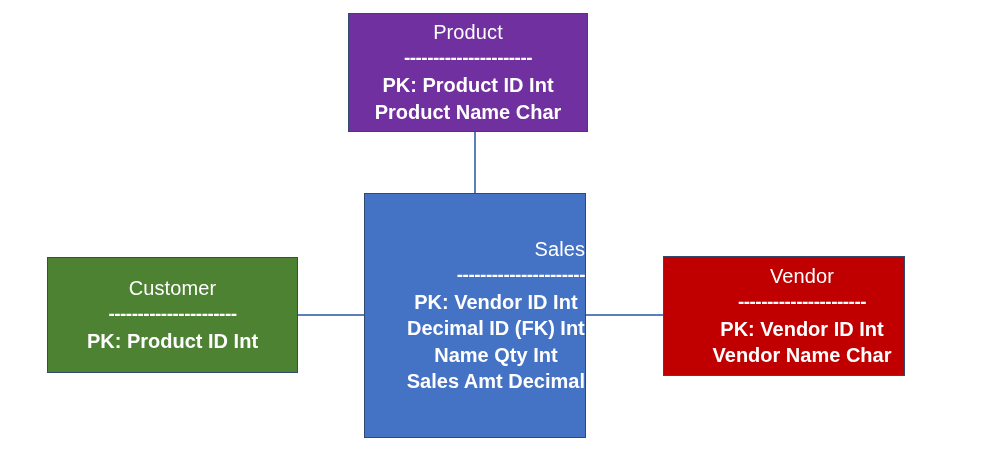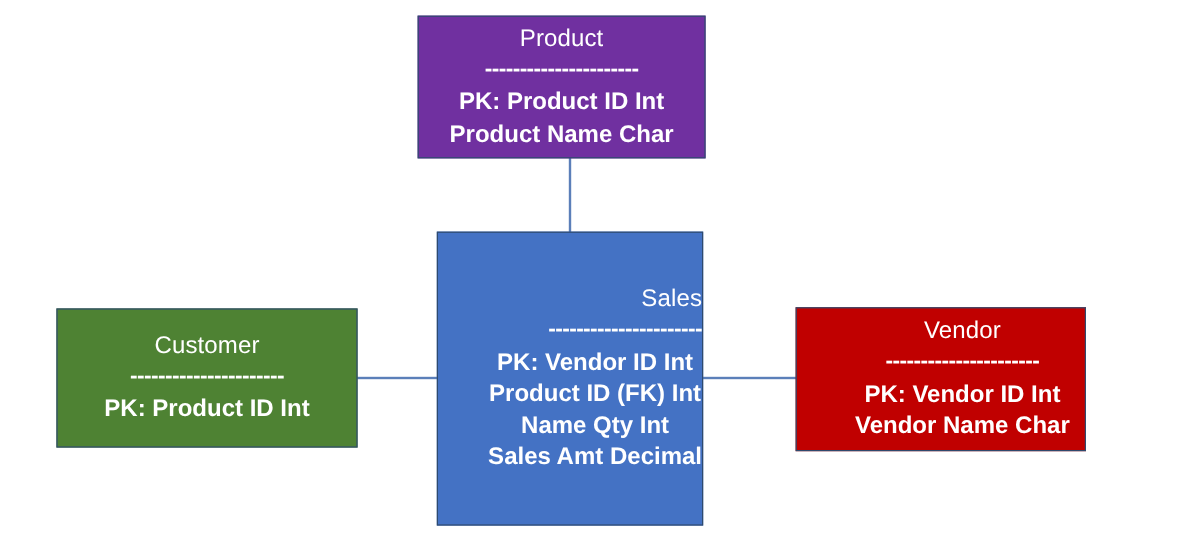--- a/index.html
+++ b/index.html
@@ -85,21 +85,21 @@
       <span class="attr-line">PK: Product ID Int</span>
       <span class="attr-line">Product Name Char</span>
     </div>
   </div>
 
   <div class="entity" id="entity-sales" style="background: rgb(68, 114, 196); color: rgb(255, 255, 255);">
     <div class="entity-title">Sales</div>
     <div class="entity-separator">----------------------</div>
     <div class="entity-attrs">
       <span class="attr-line">PK: Vendor ID Int</span>
-      <span class="attr-line">Product ID (FK) Int</span>
+      <span class="attr-line">Decimal ID (FK) Int</span>
       <span class="attr-line">Name Qty Int</span>
       <span class="attr-line">Sales Amt Decimal</span>
     </div>
   </div>
 
   <div class="entity" id="entity-customer" style="background: rgb(78, 130, 51); color: rgb(255, 255, 255);">
     <div class="entity-title">Customer</div>
     <div class="entity-separator">----------------------</div>
     <div class="entity-attrs">
       <span class="attr-line">PK: Product ID Int</span>

